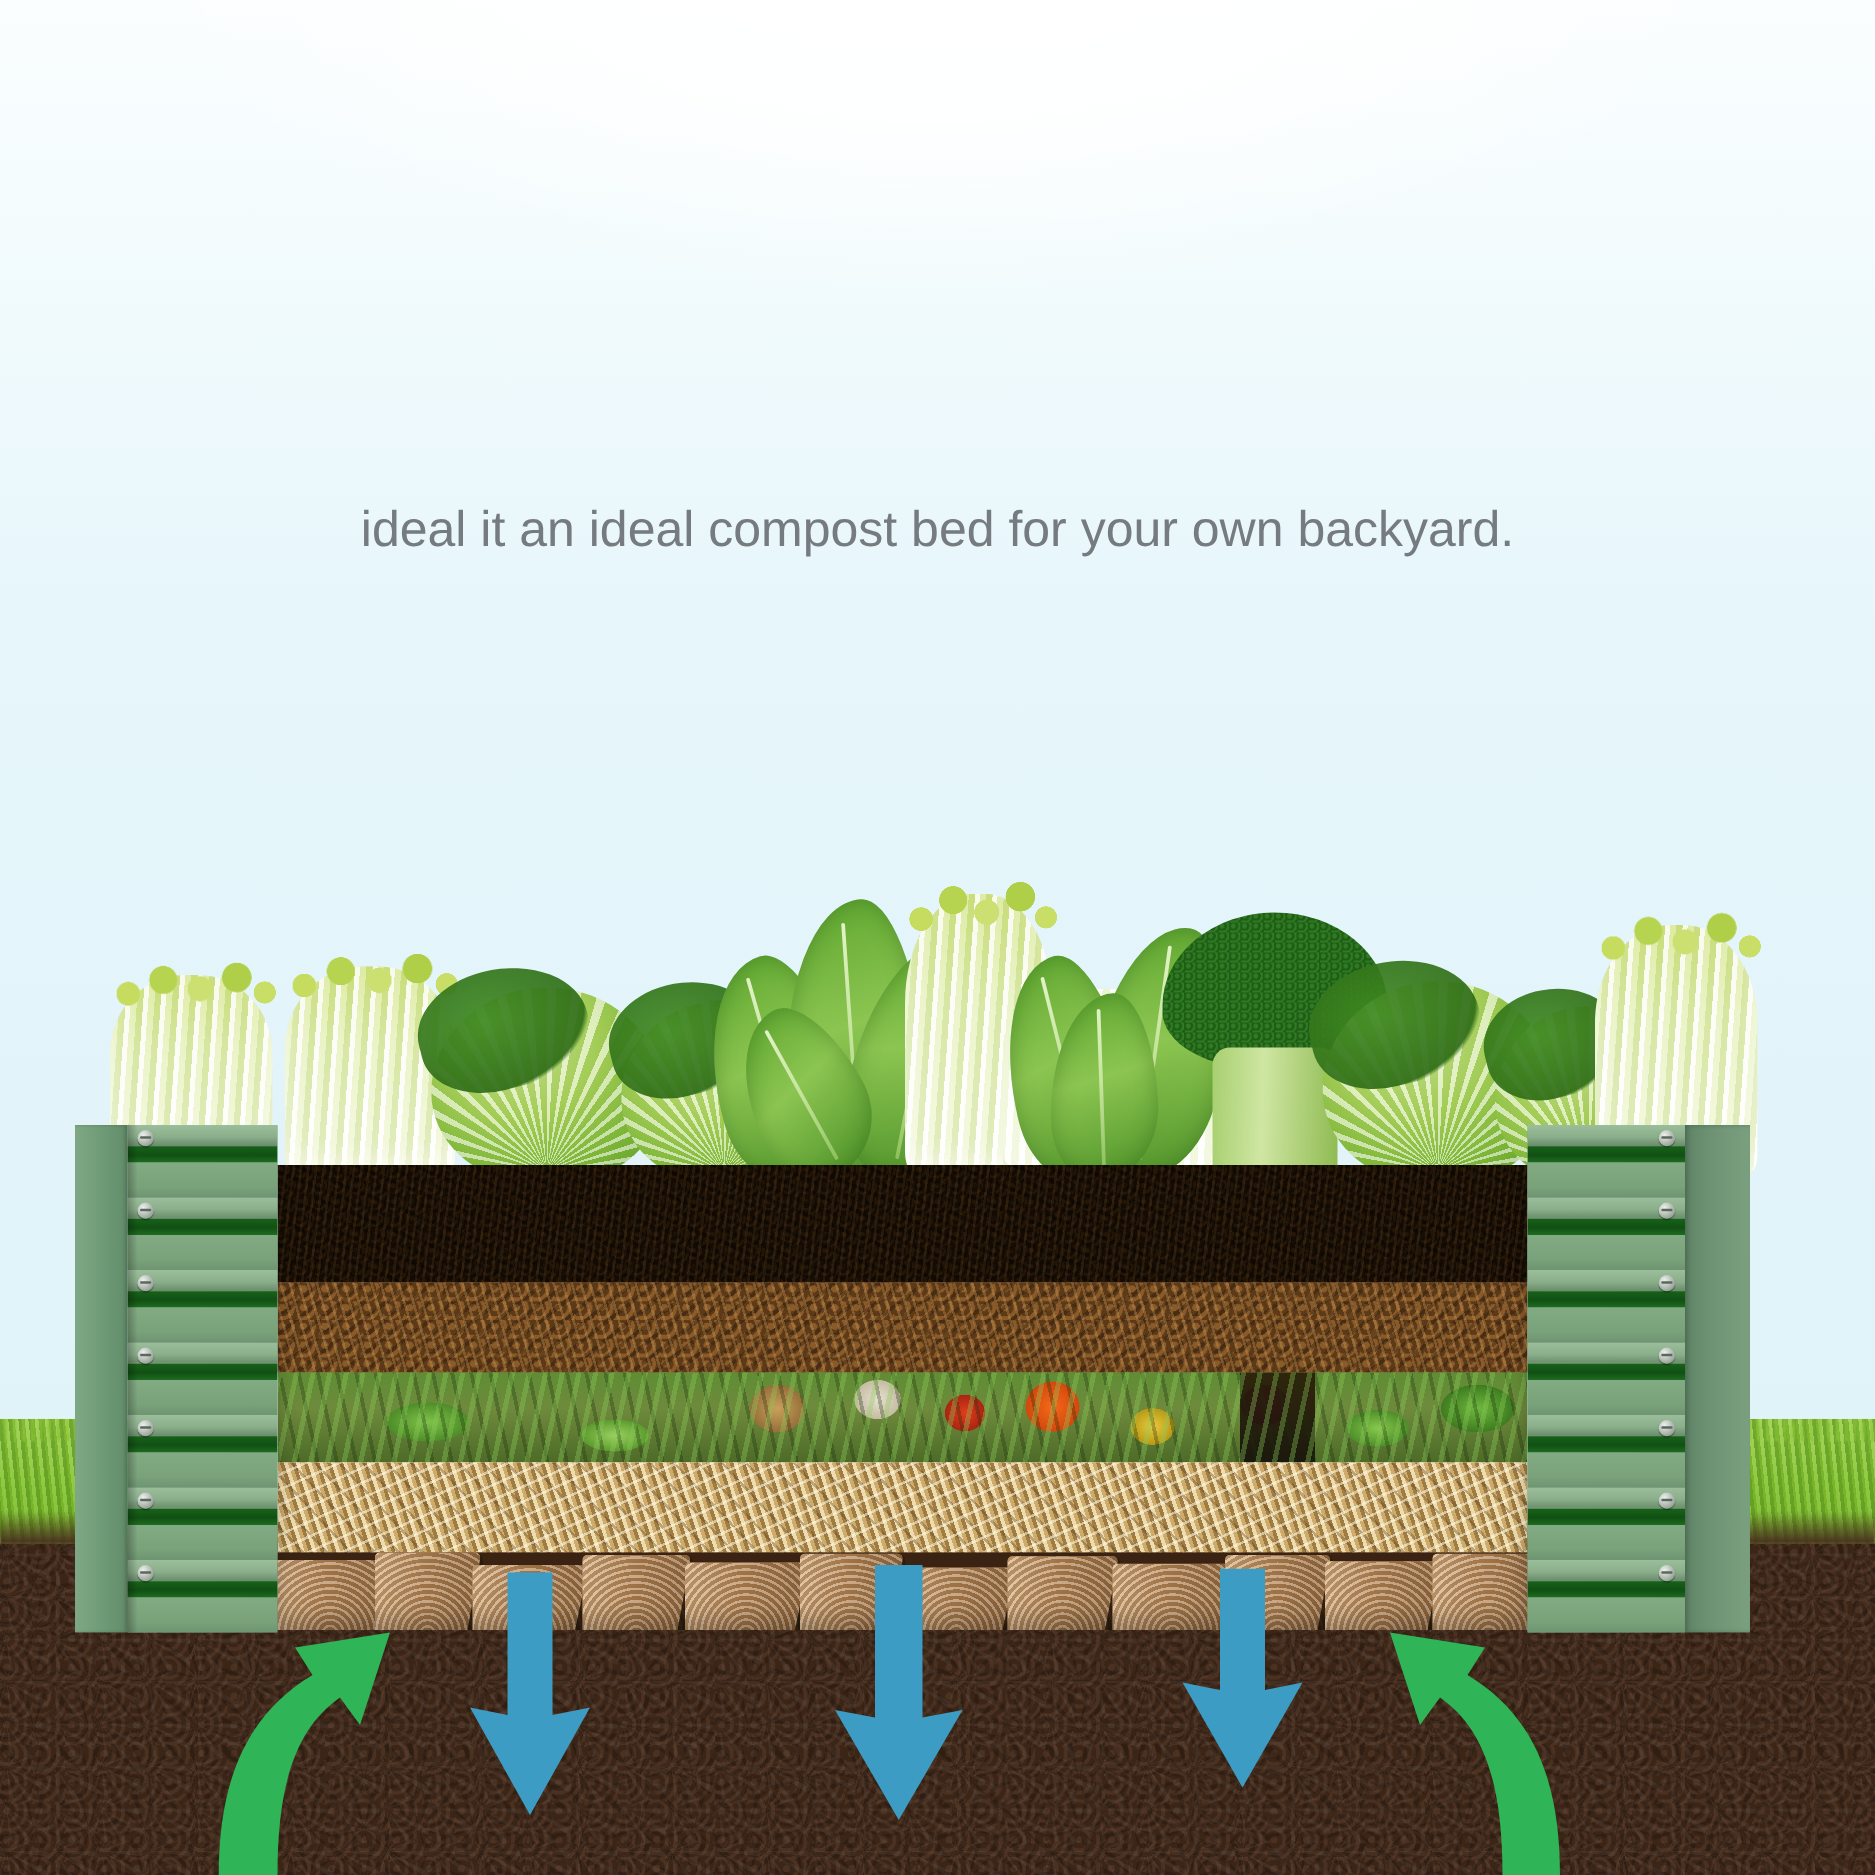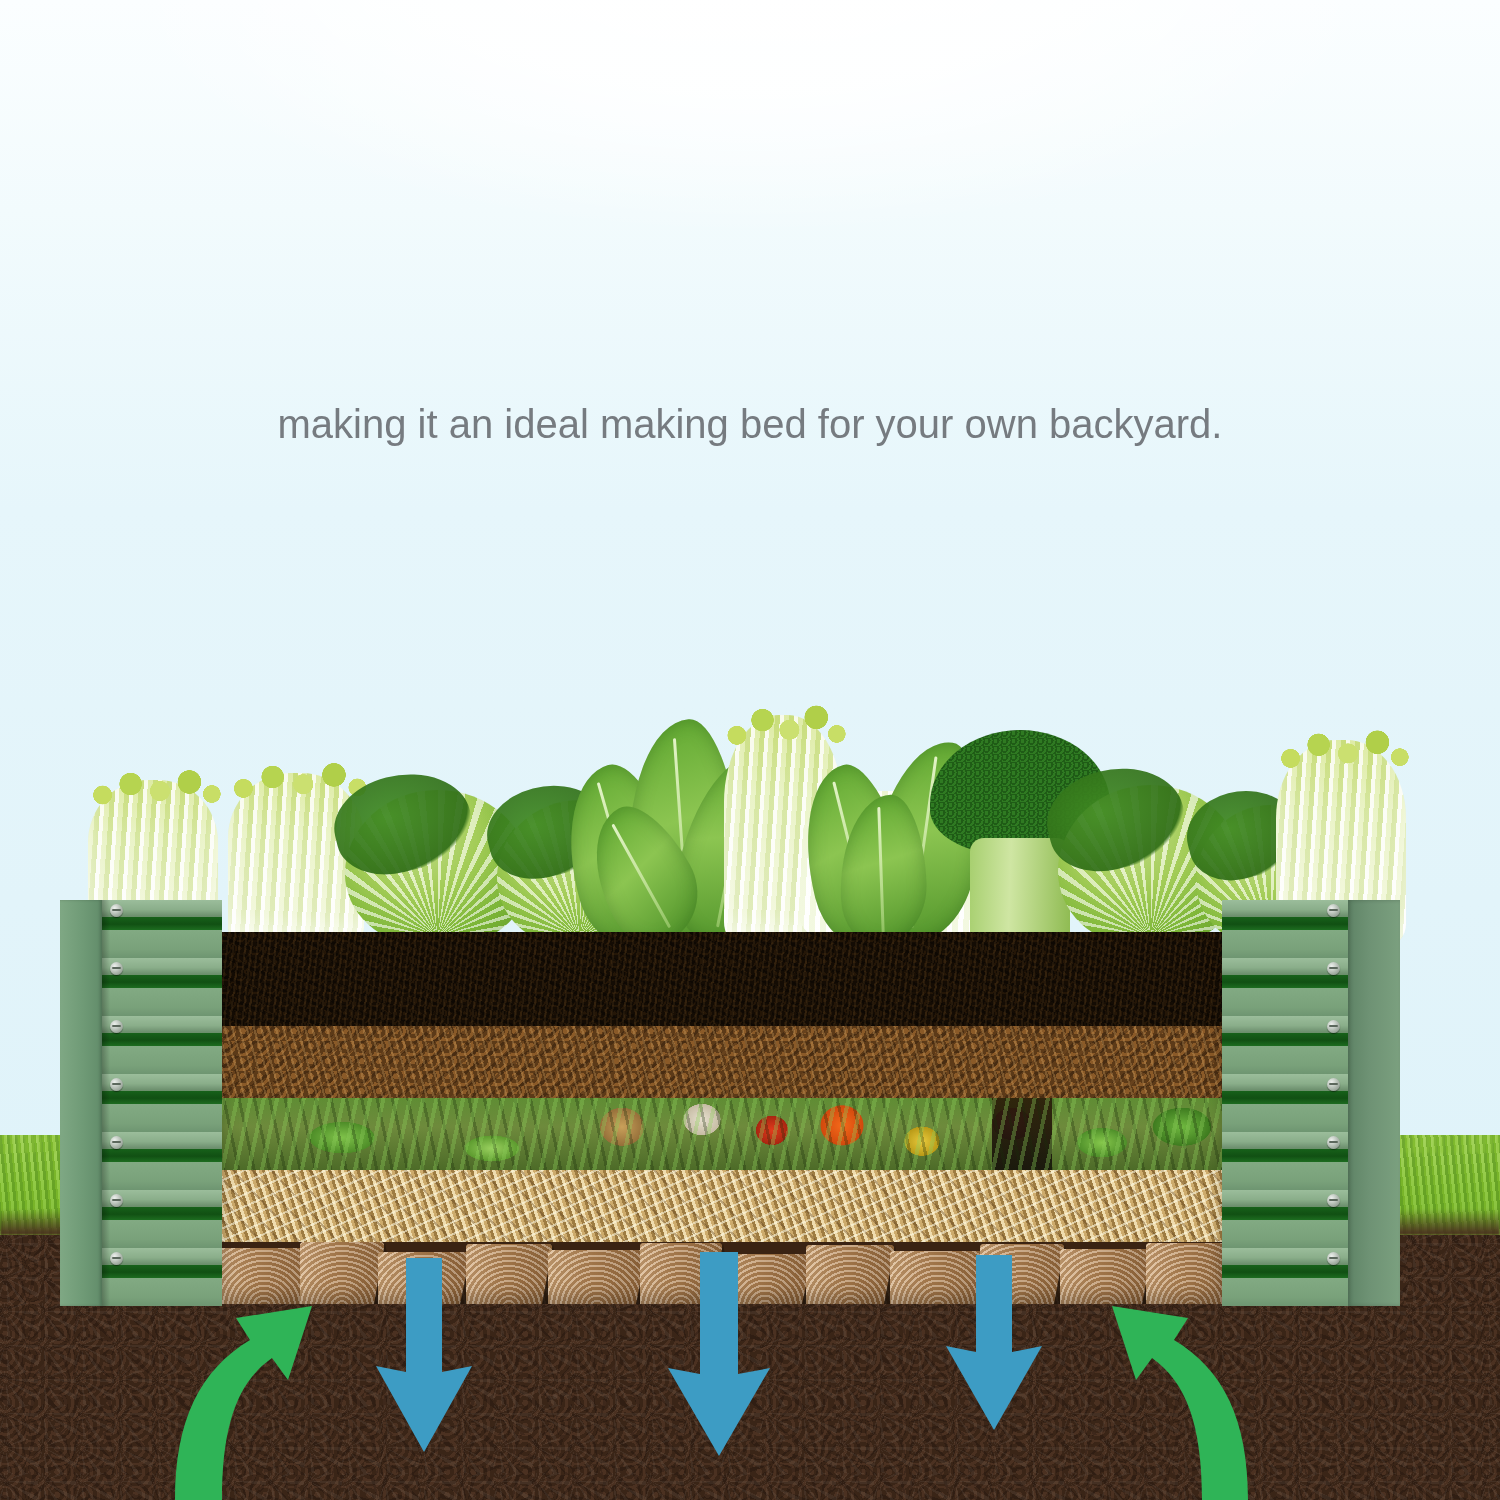--- a/index.html
+++ b/index.html
@@ -315,21 +315,21 @@
     pointer-events:none;
   }
 </style>
 </head>
 <body>
 
 <div id="scene">
 
 
   <div class="subhead">
-    <div>making it an ideal making bed for your own backyard.</div>
+    <div>ideal it an ideal compost bed for your own backyard.</div>
   </div>
 
   <div class="grass-left"></div>
   <div class="grass-right"></div>
 
   <div class="veg-band">
 
     <div class="veg napa" style="left:88px; width:130px; height:165px;">
       <div class="frill"></div>
     </div>

